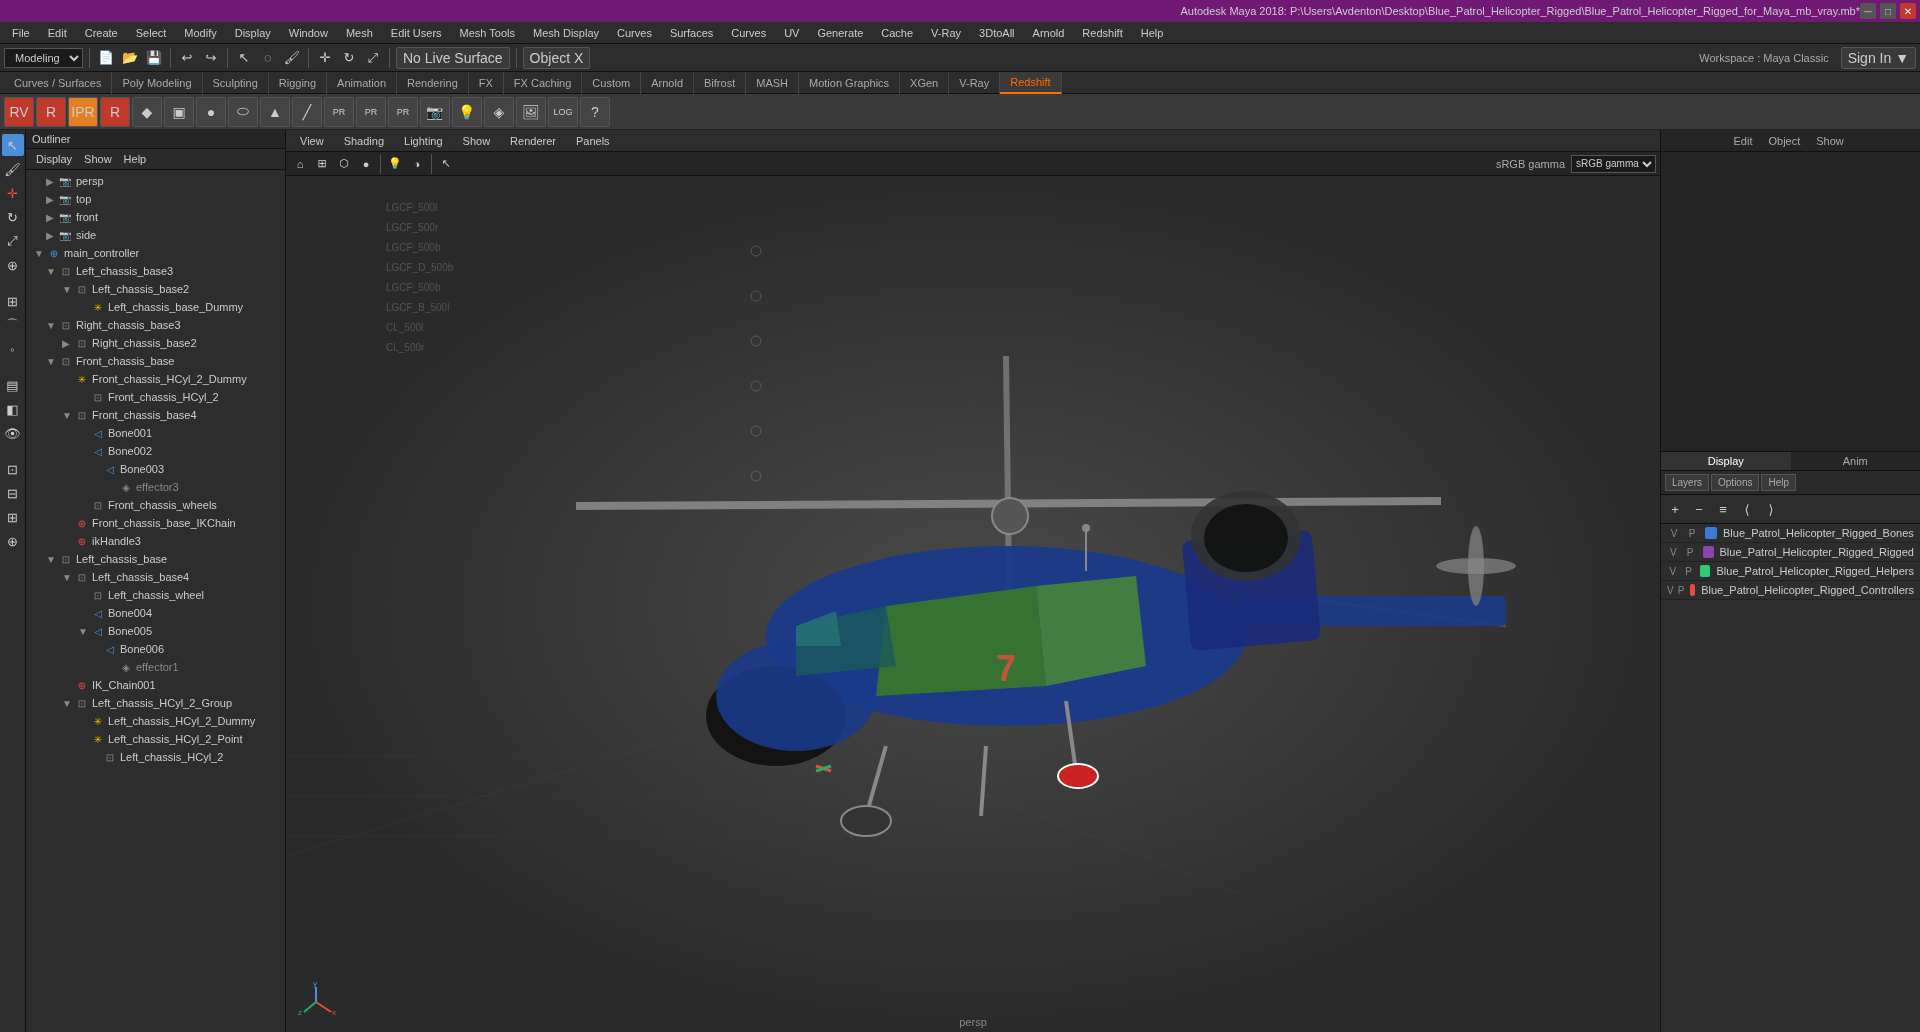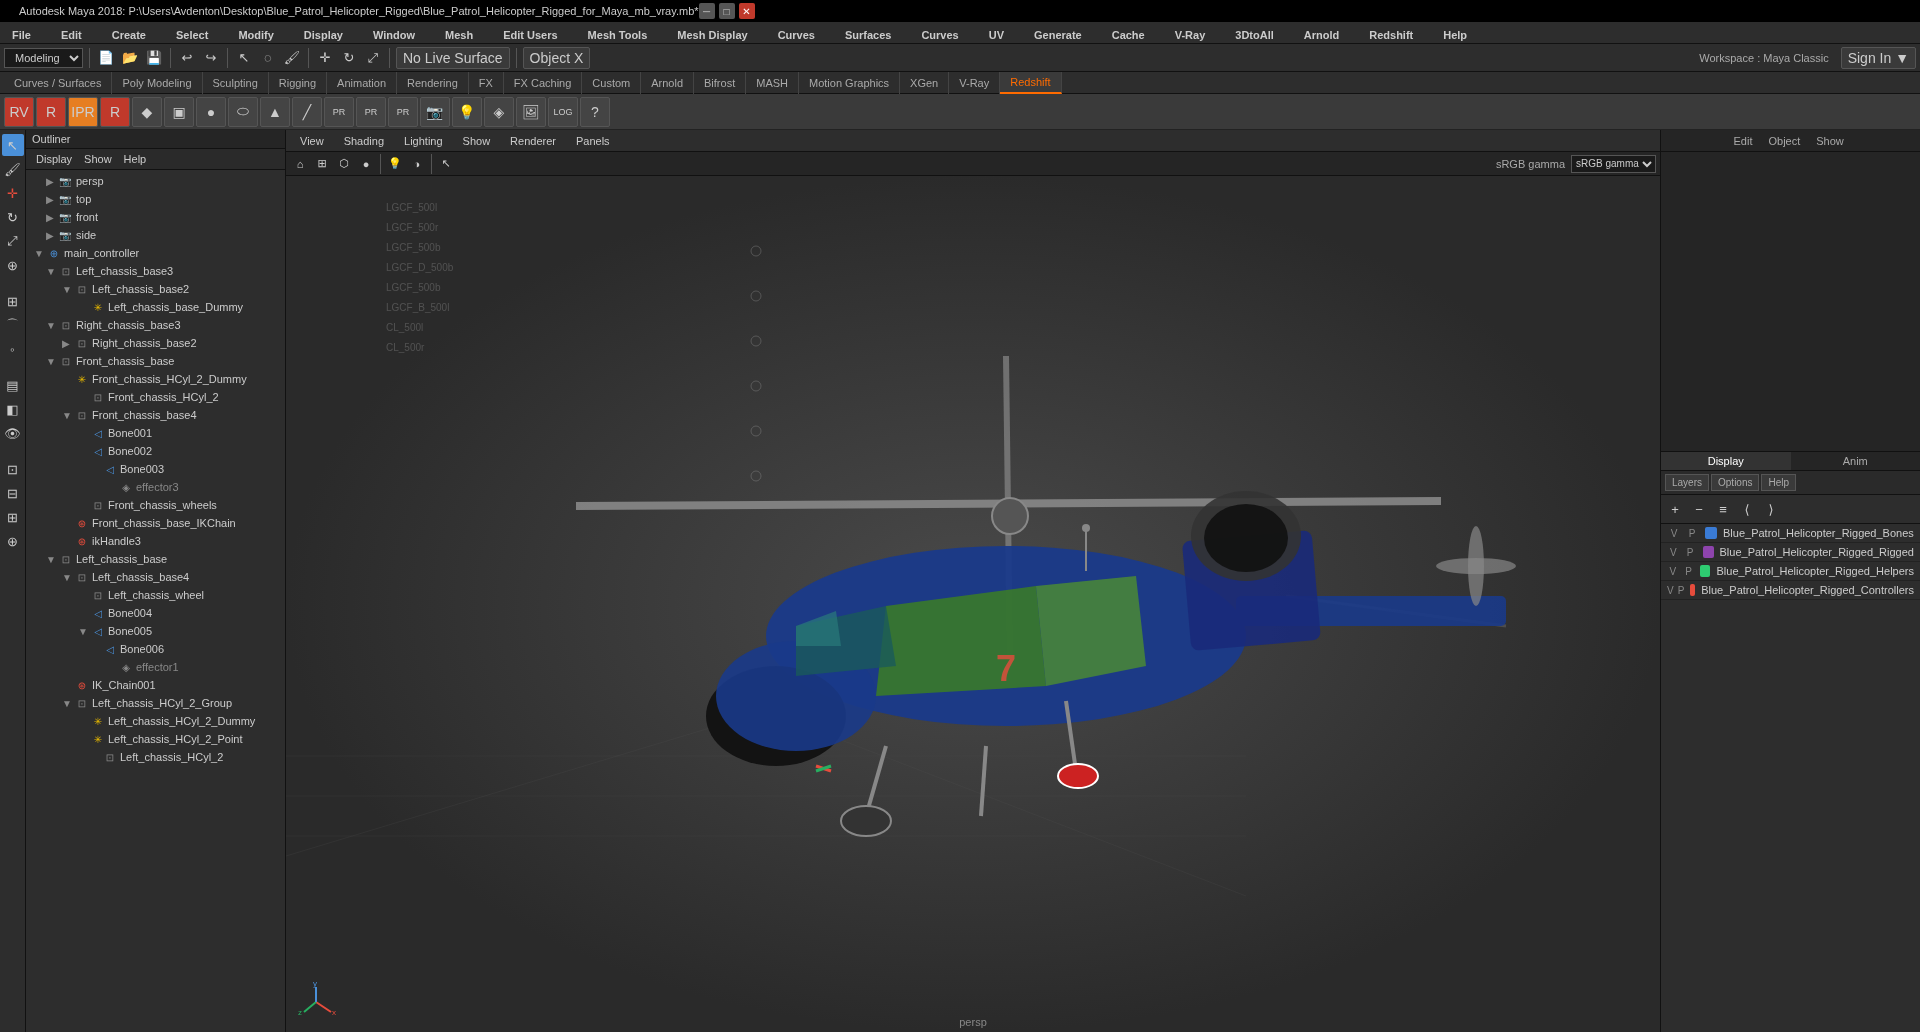--- a/index.html
+++ b/index.html
@@ -1,27 +1,27 @@
 <!DOCTYPE html>
 <html><head>
   <meta charset="utf-8">
   <style>
     * { margin: 0; padding: 0; box-sizing: border-box; }
     body { background: #3a3a3a; color: #ccc; font-family: Arial, sans-serif; font-size: 11px; width: 1920px; height: 1032px; overflow: hidden; }
 
     
-    #title-bar { background: #000000; height: 22px; display: flex; align-items: center; justify-content: flex-start; padding: 0 19px; }
+    #title-bar { background: #701a75; height: 22px; display: flex; align-items: center; justify-content: flex-end; padding: 0 4px; }
     #title-bar .win-controls { display: flex; gap: 4px; }
     #title-bar .win-btn { width: 16px; height: 16px; border-radius: 2px; border: none; cursor: pointer; font-size: 10px; display: flex; align-items: center; justify-content: center; }
     .win-min { background: #555; color: #ccc; }
     .win-max { background: #555; color: #ccc; }
     .win-close { background: #c0392b; color: #fff; }
 
     
-    #menu-bar { background: #2d2d2d; height: 22px; display: flex; align-items: flex-end; padding: 0 4px; gap: 14px; border-bottom: 1px solid #111; font-weight: bold; }
+    #menu-bar { background: #2d2d2d; height: 22px; display: flex; align-items: center; padding: 0 4px; gap: 2px; border-bottom: 1px solid #111; }
     .menu-item { padding: 2px 8px; color: #ccc; cursor: pointer; font-size: 11px; border-radius: 2px; }
 
     
     #toolbar1 { background: #2d2d2d; height: 28px; display: flex; align-items: center; padding: 0 4px; gap: 4px; border-bottom: 1px solid #111; }
     .workspace-dropdown { background: #1a1a1a; border: 1px solid #555; color: #ccc; padding: 2px 6px; font-size: 11px; height: 20px; cursor: pointer; }
     .toolbar-separator { width: 1px; height: 20px; background: #555; margin: 0 2px; }
     .toolbar-btn { background: #3a3a3a; border: 1px solid #555; color: #ccc; padding: 2px 6px; font-size: 14px; height: 22px; cursor: pointer; border-radius: 2px; display: flex; align-items: center; gap: 2px; }
     .toolbar-icon { width: 20px; height: 20px; display: flex; align-items: center; justify-content: center; cursor: pointer; color: #ccc; font-size: 13px; }
 
     

